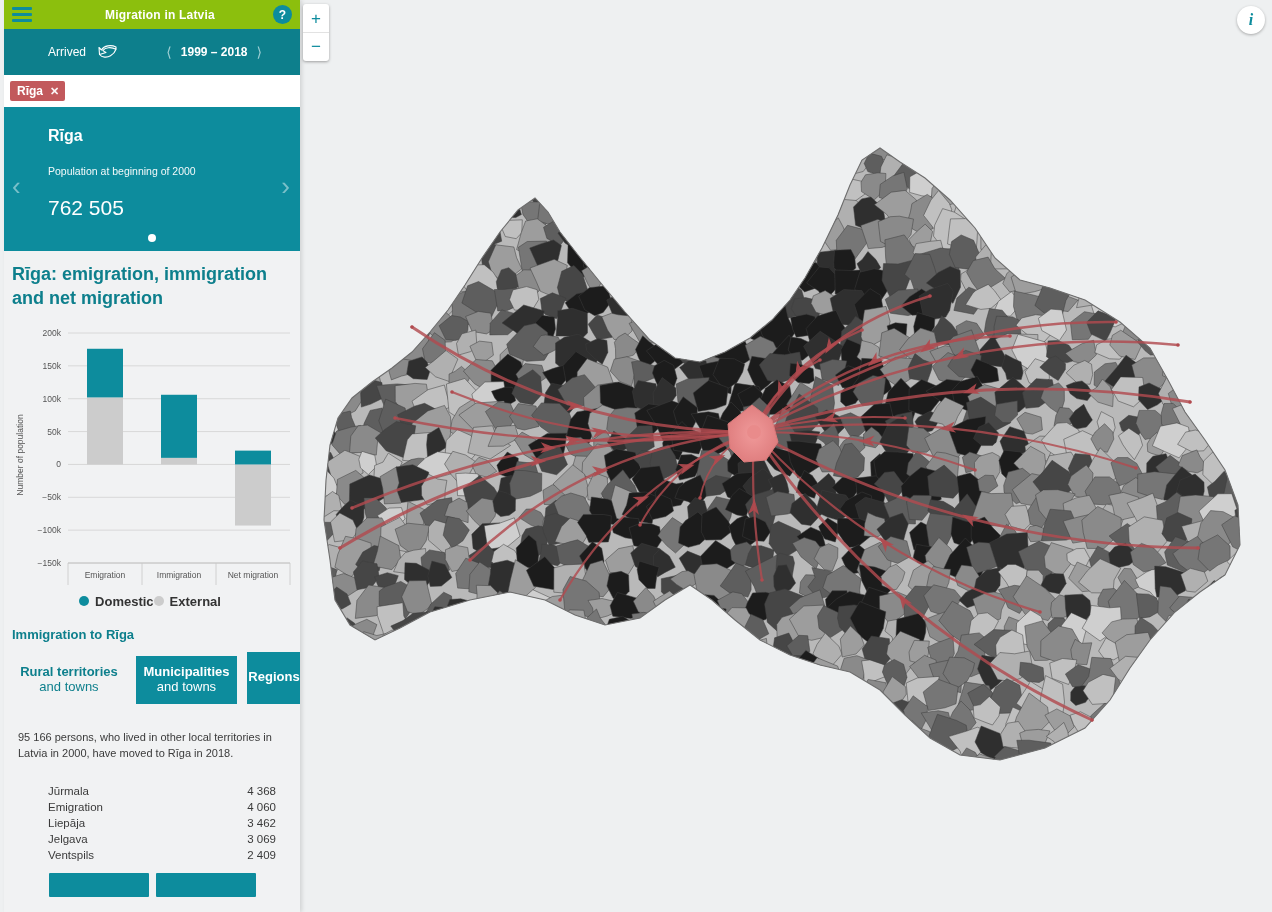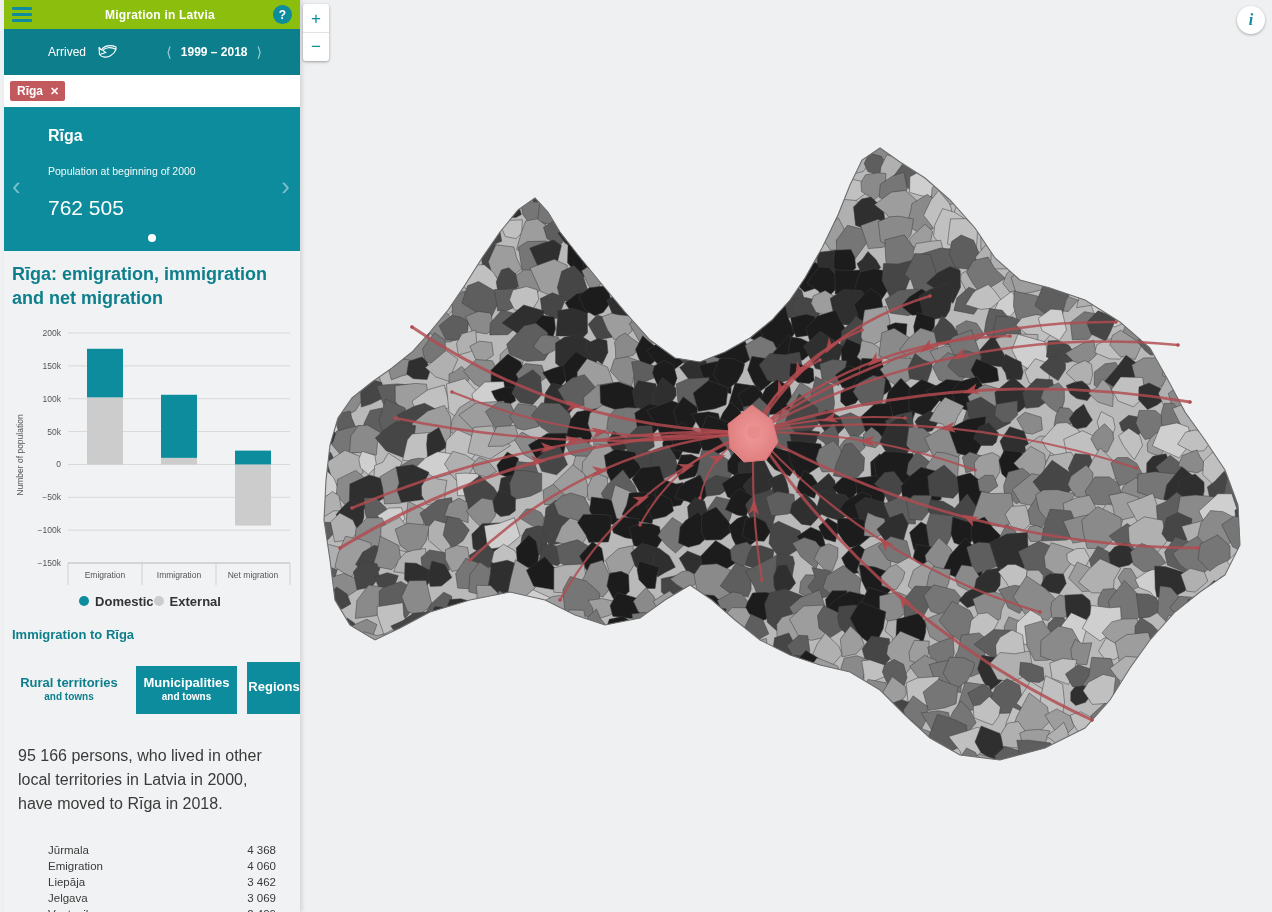--- a/index.html
+++ b/index.html
@@ -155,37 +155,37 @@
   #chart-legend {
     display: flex; justify-content: center; 
     margin-top: 4px; font-size: 13px; font-weight: bold; color: #333333;
   }
   .legend-item { display: flex; align-items: center; gap: 6px; }
   .legend-swatch { width: 10px; height: 10px; border-radius: 50%; }
 
   
   #immigration-block { background: #f1f2f3; padding: 12px 8px 0 8px; }
   #immigration-title {
-    color: #0d7f8c; font-size: 13px; font-weight: bold; margin: 0 0 24px 0;
+    color: #0d7f8c; font-size: 13px; font-weight: bold; margin: 0 0 14px 0;
   }
   #tab-strip { display: flex; align-items: flex-end; gap: 10px; height: 48px; }
   .tab {
     flex: 0 0 auto;
     display: flex; flex-direction: column; align-items: center; justify-content: center;
     cursor: pointer; text-align: center; line-height: 1.15;
   }
   .tab .t-main { font-size: 13px; font-weight: bold; }
-  .tab .t-sub { font-size: 10px; font-weight: bold; }
+  .tab .t-sub { font-size: 13px; font-weight: normal; }
   .tab.inactive { color: #0d7f8c; background: transparent; width: 114px; height: 48px; }
   .tab.active { color: #ffffff; background: #0d8c9d; }
   #tab-municipalities { width: 101px; height: 48px; }
   #tab-regions { width: 54px; height: 52px; }
 
   #summary-text {
-    font-size: 16px; color: #3a3a3a; line-height: 1.5;
+    font-size: 11px; color: #3a3a3a; line-height: 1.5;
     padding: 14px 16px 10px 6px; background: #f1f2f3;
   }
   #dest-list { background: #f1f2f3; padding: 0 6px 0 6px; }
   .dest-row {
     display: flex; justify-content: space-between;
     font-size: 11.5px; color: #3a3a3a;
     padding: 2px 10px 2px 30px;
     cursor: pointer;
   }
   .dest-row .d-val { font-variant-numeric: tabular-nums; }

